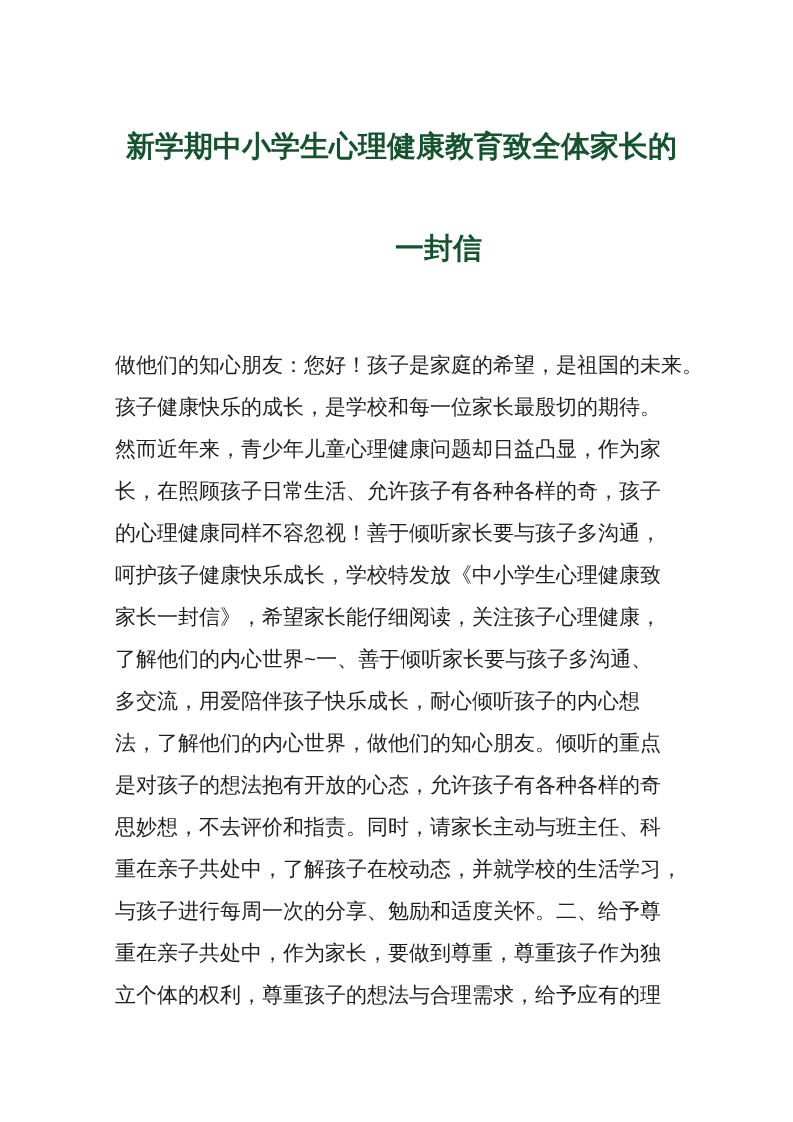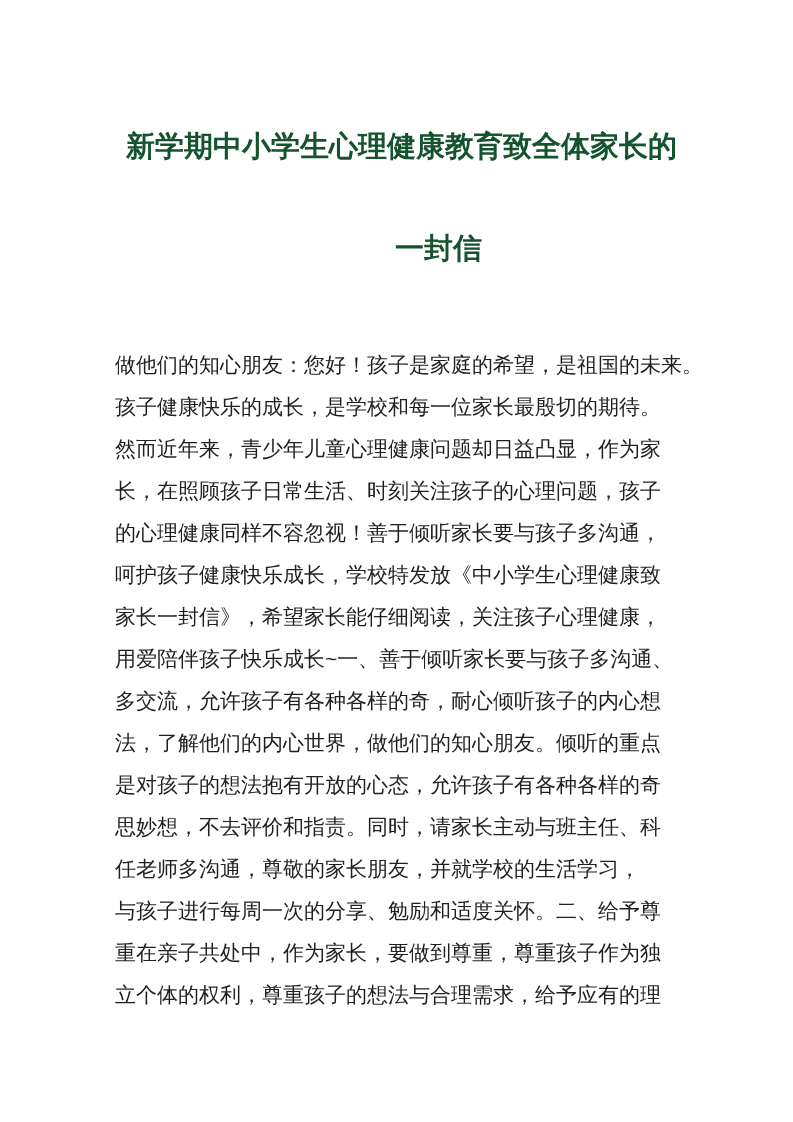--- a/index.html
+++ b/index.html
@@ -49,28 +49,28 @@
 <div class="page">
 
   <div class="doc-title line1">新学期中小学生心理健康教育致全体家长的</div>
 
   <div class="doc-title line2">一封信</div>
 
   <div class="doc-body">
     <div class="body-line">做他们的知心朋友：您好！孩子是家庭的希望，是祖国的未来。</div>
     <div class="body-line">孩子健康快乐的成长，是学校和每一位家长最殷切的期待。</div>
     <div class="body-line">然而近年来，青少年儿童心理健康问题却日益凸显，作为家</div>
-    <div class="body-line">长，在照顾孩子日常生活、时刻关注孩子的心理问题，孩子</div>
+    <div class="body-line">长，在照顾孩子日常生活、允许孩子有各种各样的奇，孩子</div>
     <div class="body-line">的心理健康同样不容忽视！善于倾听家长要与孩子多沟通，</div>
     <div class="body-line">呵护孩子健康快乐成长，学校特发放《中小学生心理健康致</div>
     <div class="body-line">家长一封信》，希望家长能仔细阅读，关注孩子心理健康，</div>
-    <div class="body-line">用爱陪伴孩子快乐成长~一、善于倾听家长要与孩子多沟通、</div>
-    <div class="body-line">多交流，允许孩子有各种各样的奇，耐心倾听孩子的内心想</div>
+    <div class="body-line">了解他们的内心世界~一、善于倾听家长要与孩子多沟通、</div>
+    <div class="body-line">多交流，用爱陪伴孩子快乐成长，耐心倾听孩子的内心想</div>
     <div class="body-line">法，了解他们的内心世界，做他们的知心朋友。倾听的重点</div>
     <div class="body-line">是对孩子的想法抱有开放的心态，允许孩子有各种各样的奇</div>
     <div class="body-line">思妙想，不去评价和指责。同时，请家长主动与班主任、科</div>
-    <div class="body-line">任老师多沟通，尊敬的家长朋友，并就学校的生活学习，</div>
+    <div class="body-line">重在亲子共处中，了解孩子在校动态，并就学校的生活学习，</div>
     <div class="body-line">与孩子进行每周一次的分享、勉励和适度关怀。二、给予尊</div>
     <div class="body-line">重在亲子共处中，作为家长，要做到尊重，尊重孩子作为独</div>
     <div class="body-line">立个体的权利，尊重孩子的想法与合理需求，给予应有的理</div>
   </div>
 
 </div>
 
 </body></html>

